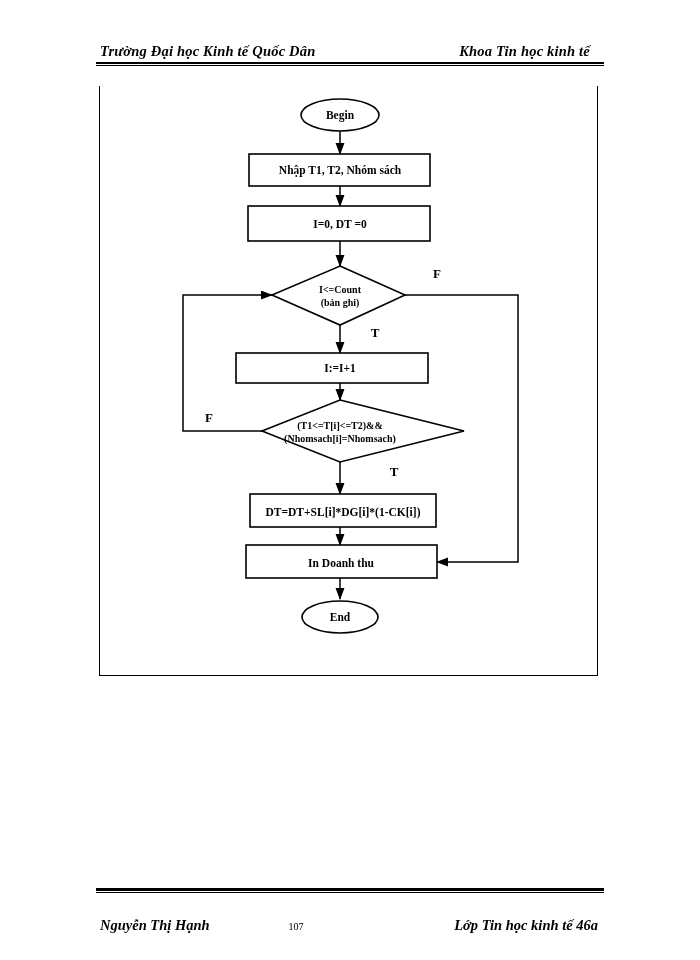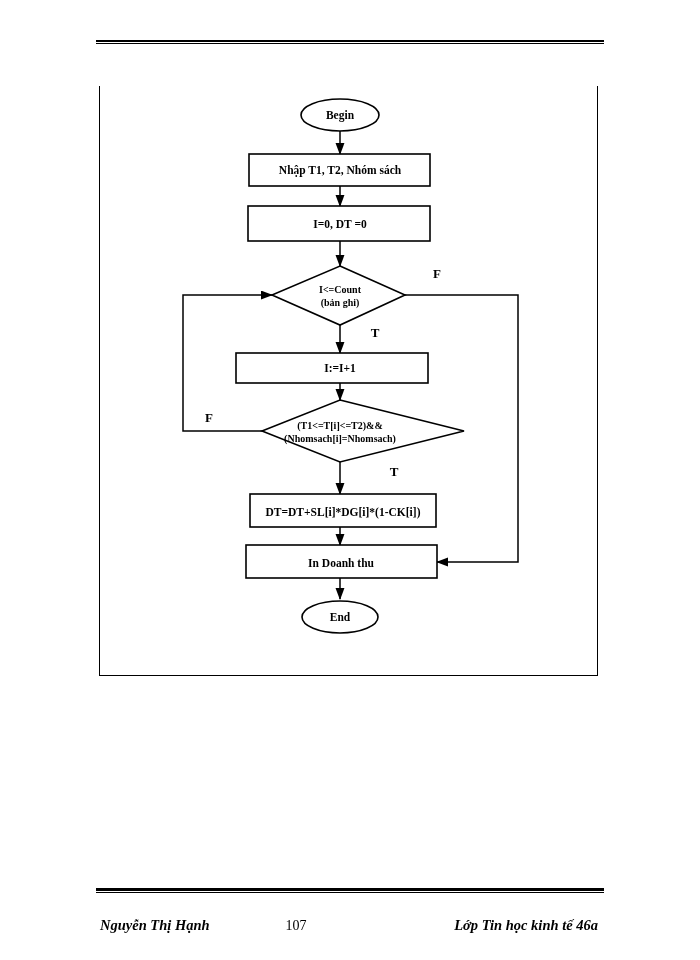--- a/index.html
+++ b/index.html
@@ -112,30 +112,34 @@
   #page-footer .foot-text {
     font-style: italic;
     font-weight: bold;
     font-size: 14.5px;
     white-space: nowrap;
     color: #000;
   }
   #page-footer .foot-page {
     font-style: normal;
     font-weight: normal;
-    font-size: 14px;
+    font-size: 10px;
     color: #000;
     position: relative;
     left: -36px;
   }
 </style>
 </head>
 <body>
 
 <div id="page-header">
+  <div class="hdr-row">
+    <span class="hdr-text hdr-left">Trường Đại  học Kinh tế Quốc Dân</span>
+    <span class="hdr-text hdr-right">Khoa Tin học kinh tế</span>
+  </div>
   <div class="rule-double"></div>
 </div>
 
 <div id="chart-frame"></div>
 
 <svg id="flow-svg" viewBox="0 0 700 960">
   <defs>
     <marker id="arrowhead" markerWidth="9" markerHeight="9" refX="7.4" refY="3" orient="auto" markerUnits="strokeWidth">
       <path d="M0,0 L8,3 L0,6 z" fill="#000"></path>
     </marker>

